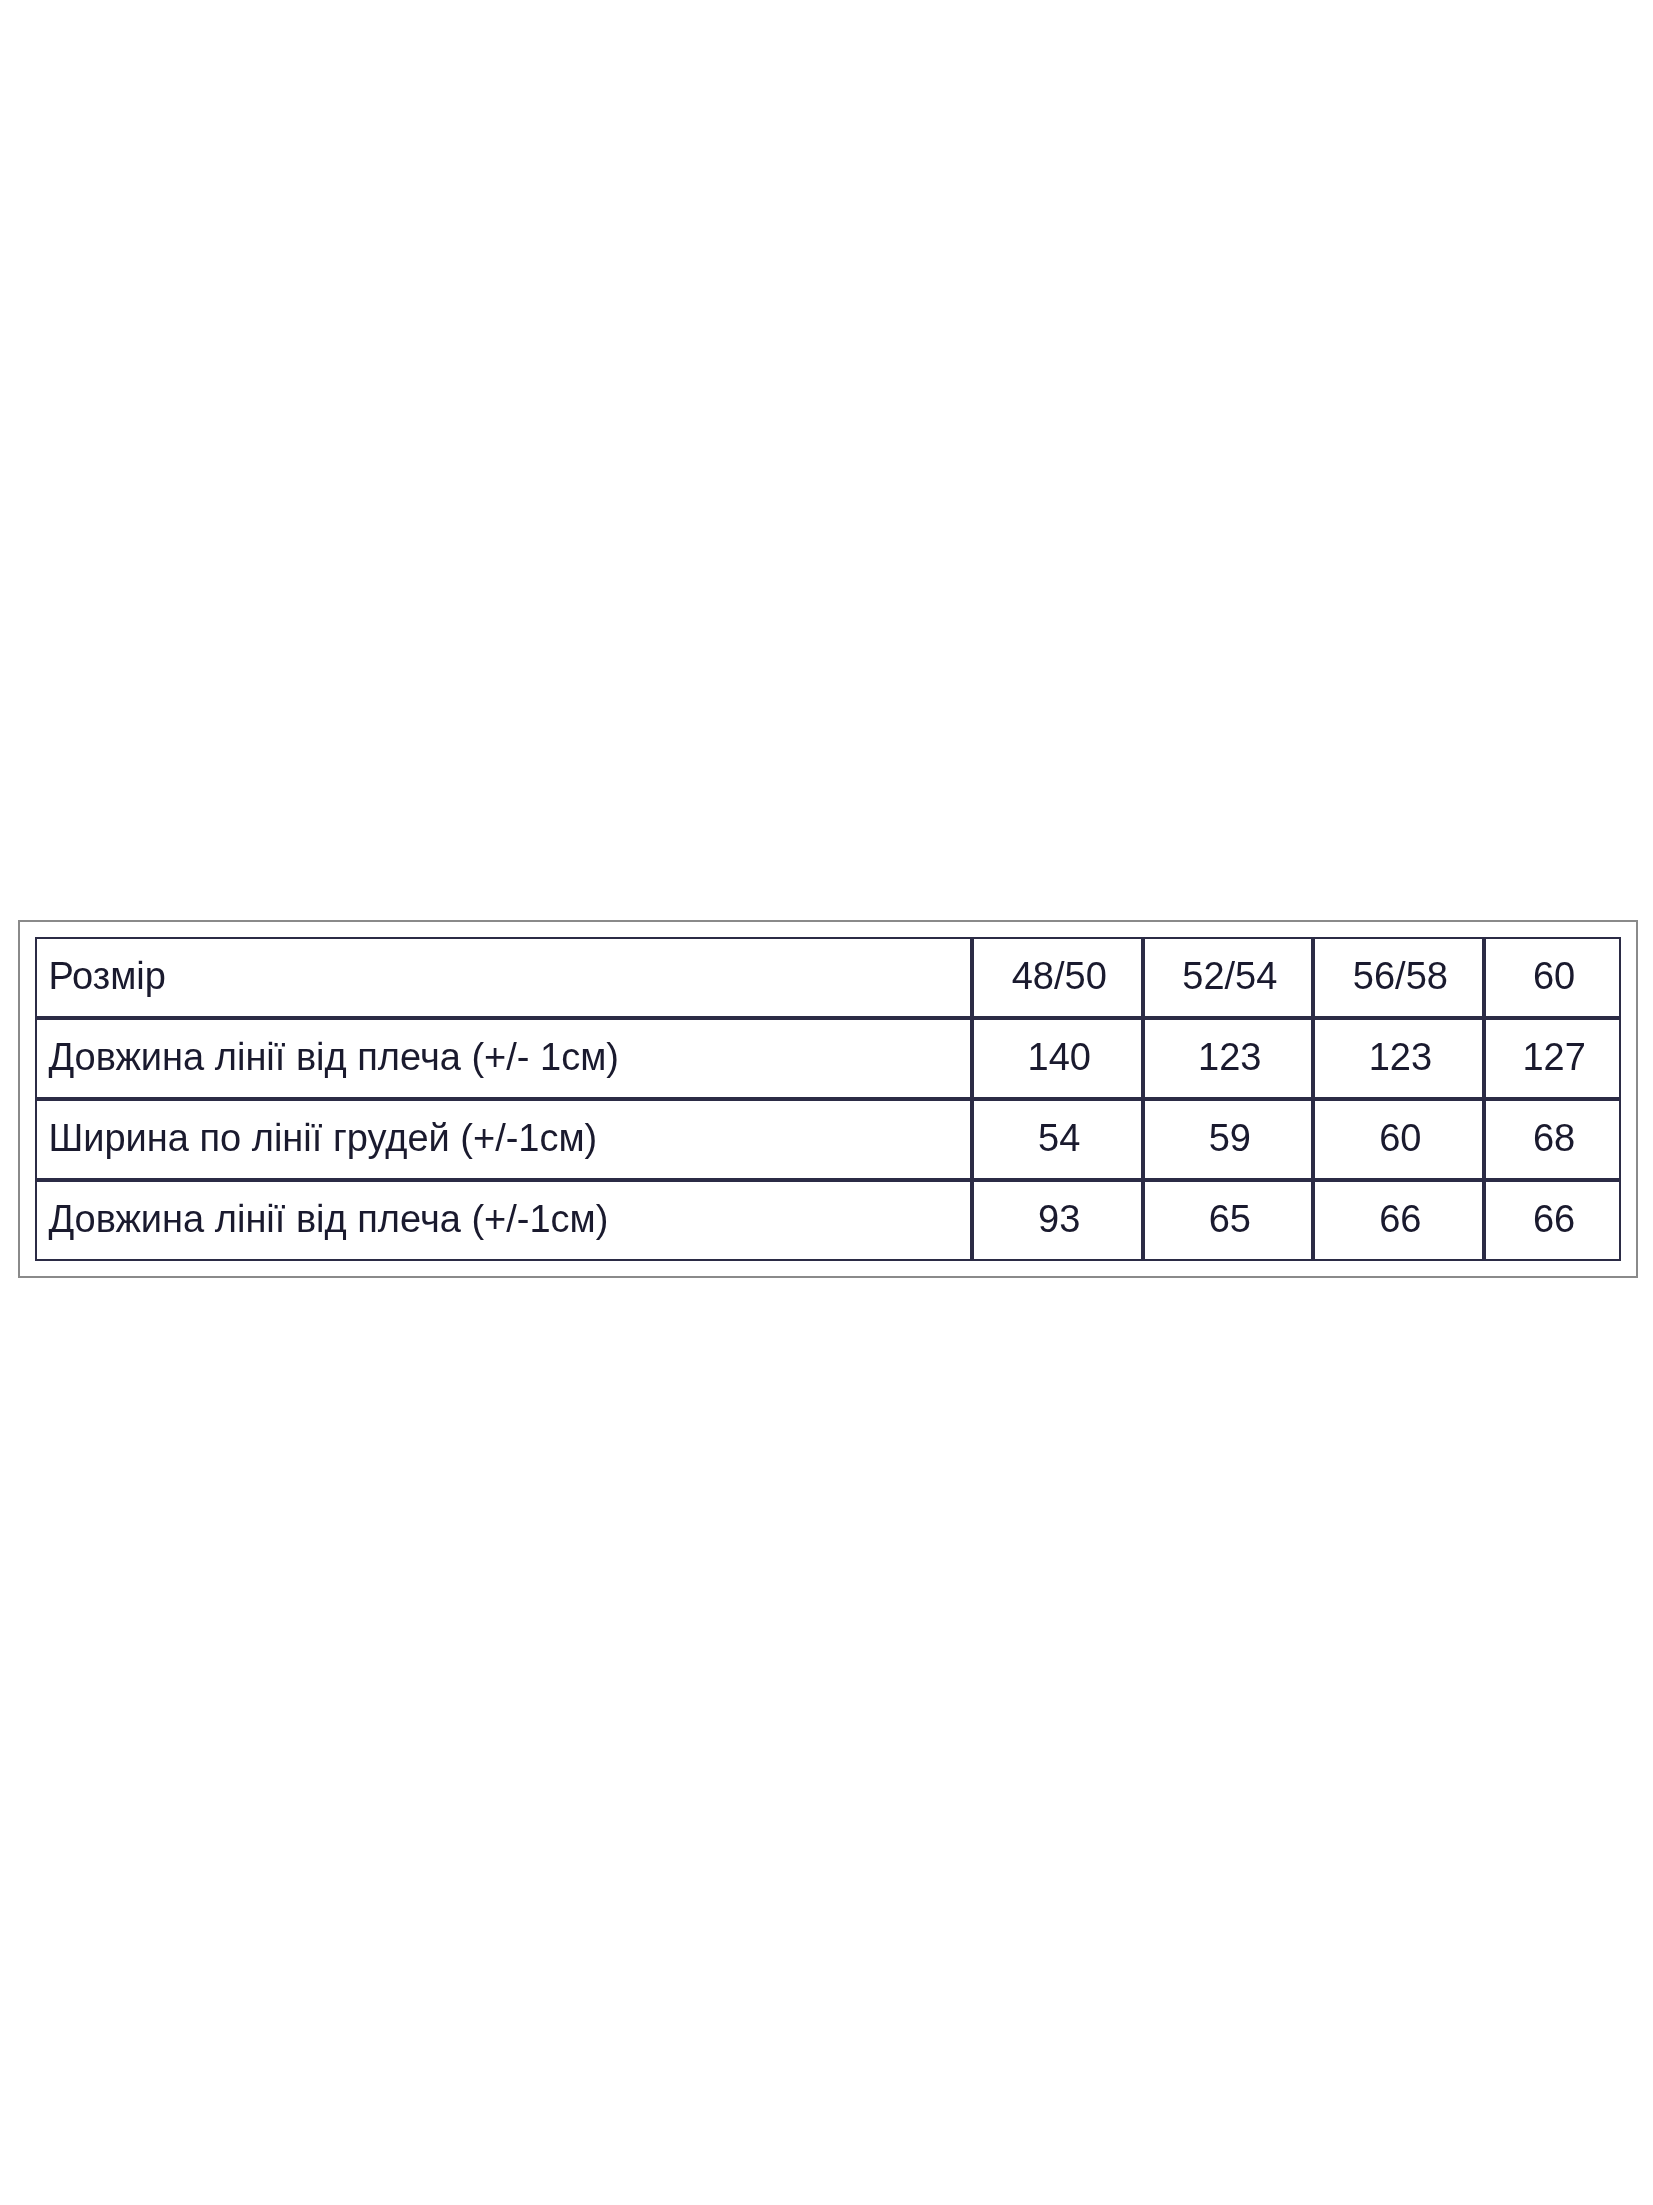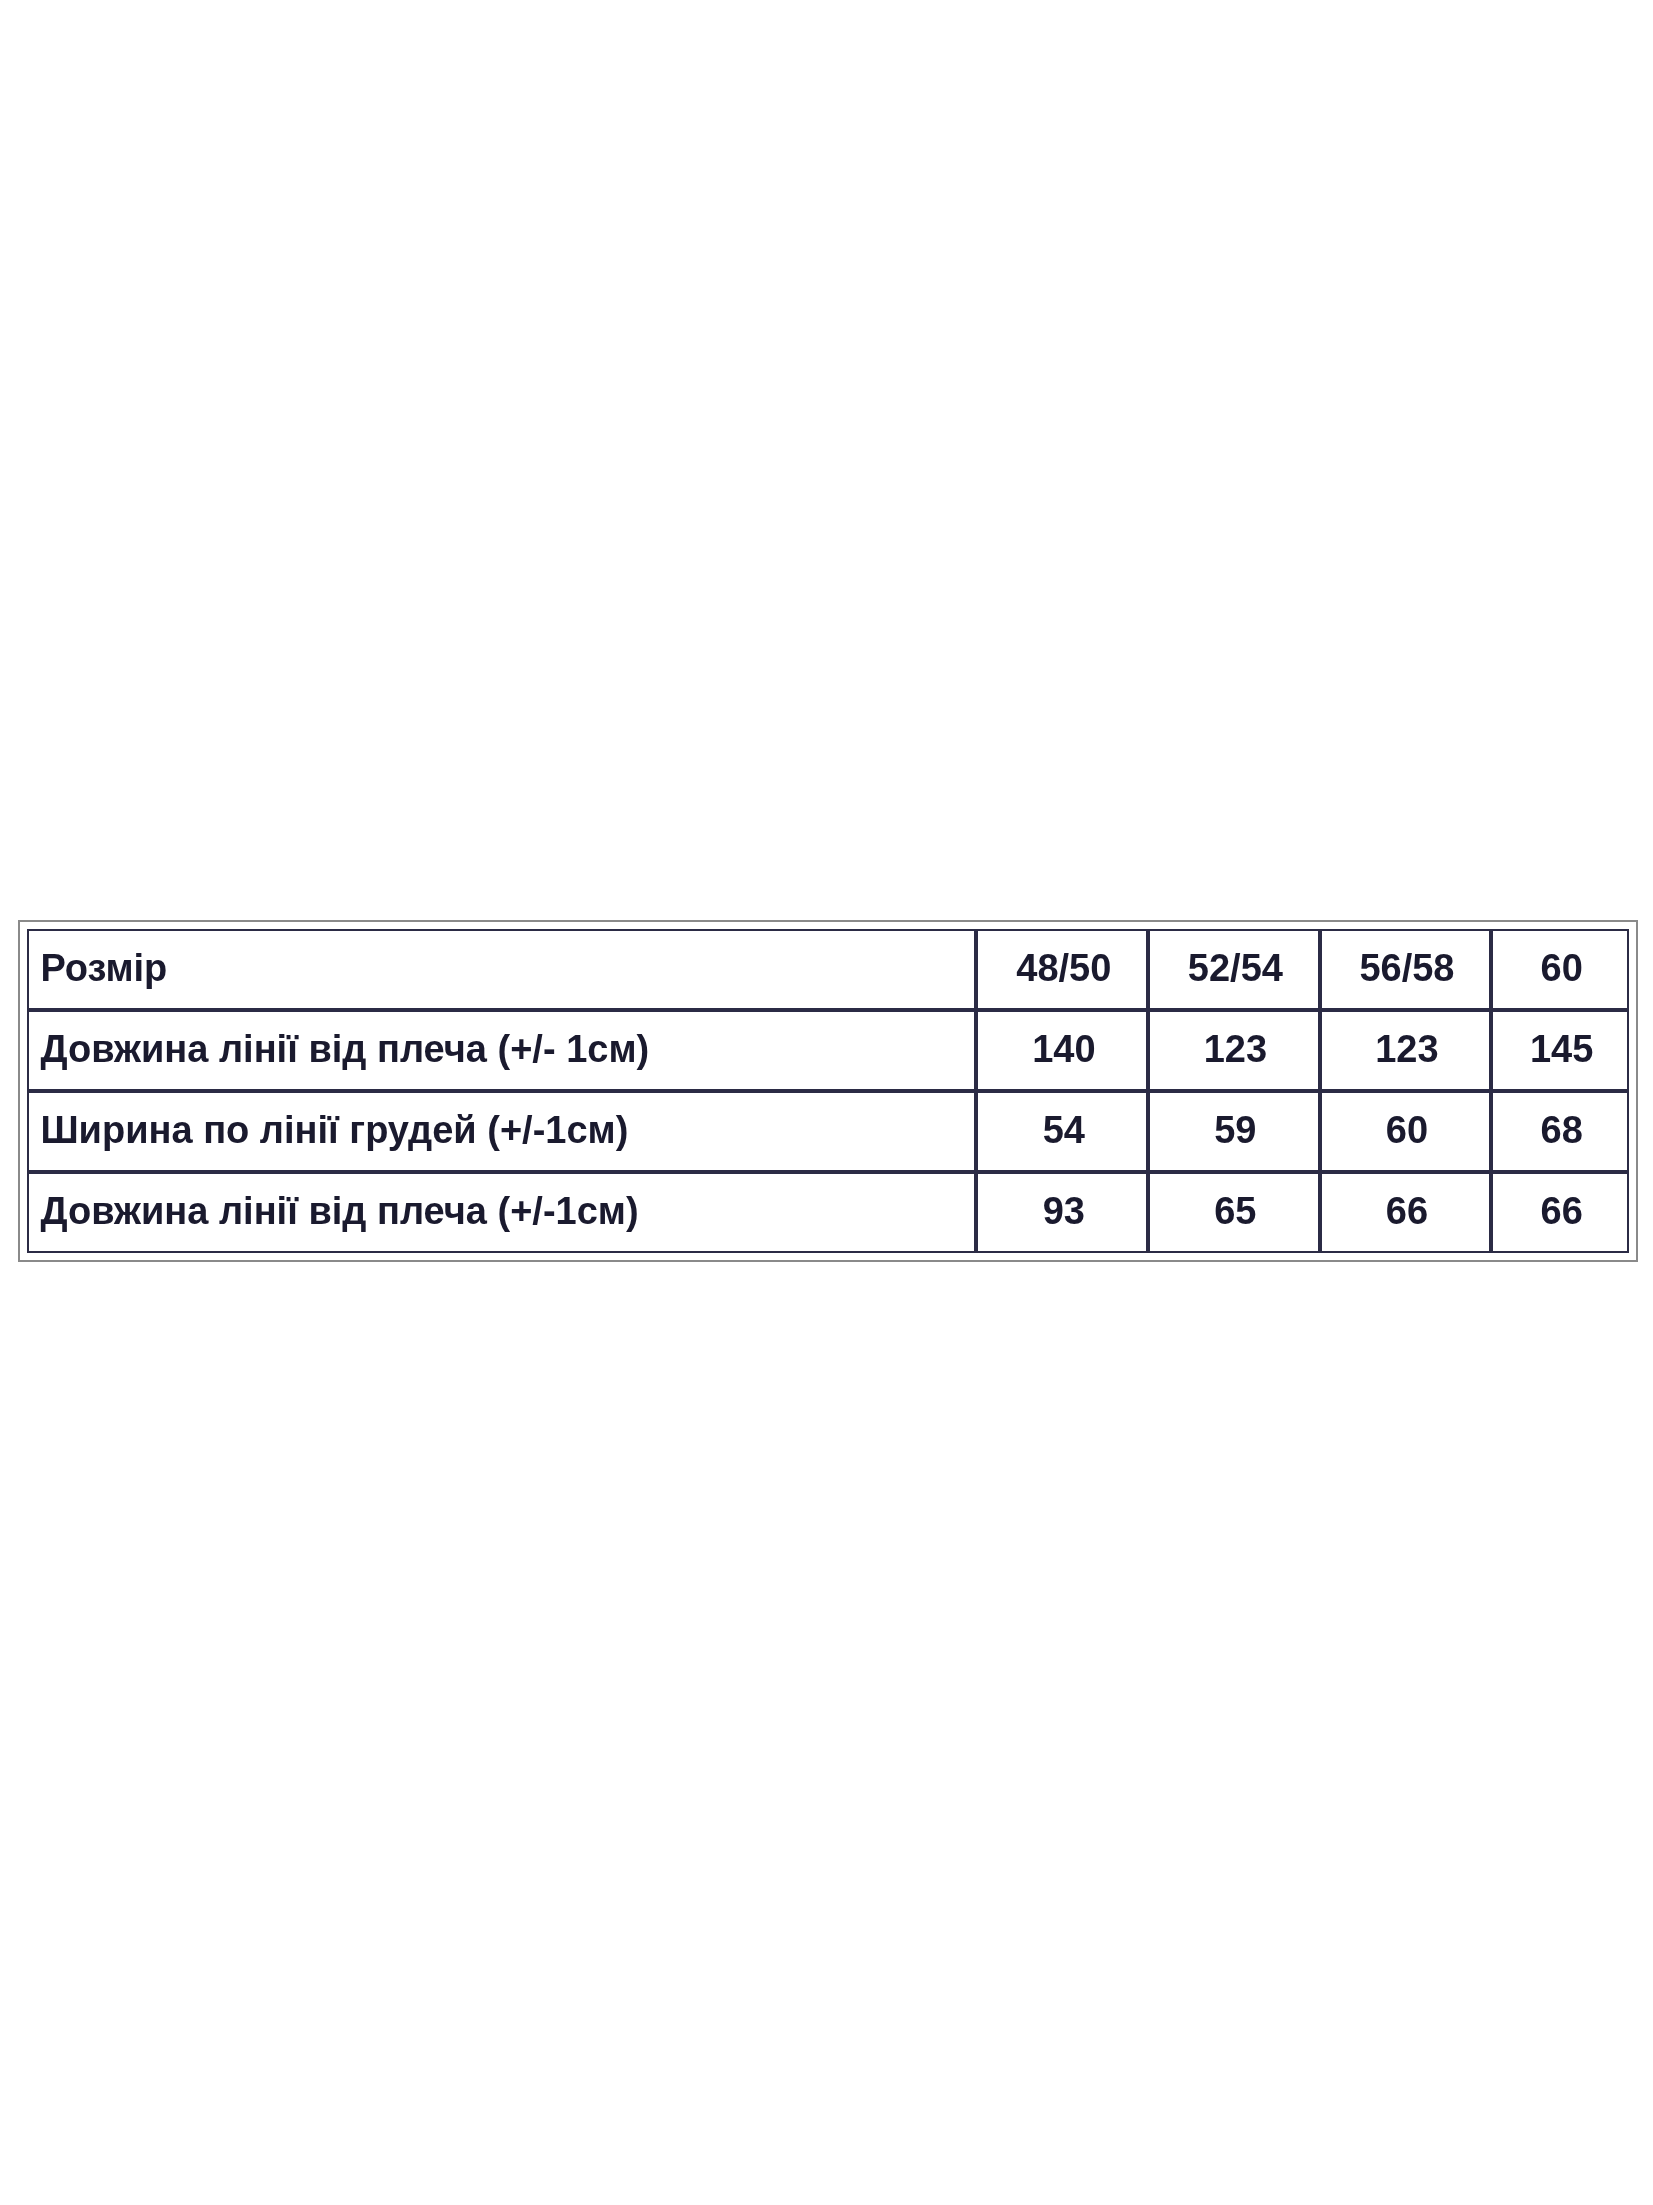--- a/index.html
+++ b/index.html
@@ -43,43 +43,42 @@
   }
   td.value-cell {
     width: 157px;
     text-align: center;
   }
   td.value-cell.last {
     width: 123px;
   }
   
   table.size-table {
-    padding: 7px;
-    font-weight: bold;
+    padding: 15px;
   }
 </style>
 </head>
 <body>
 
 <div id="size-table-wrap">
   <table class="size-table">
     <tbody>
       <tr>
         <td class="label-cell">Розмір</td>
         <td class="value-cell">48/50</td>
         <td class="value-cell">52/54</td>
         <td class="value-cell">56/58</td>
         <td class="value-cell last">60</td>
       </tr>
       <tr>
         <td class="label-cell">Довжина лінії від плеча (+/- 1см)</td>
         <td class="value-cell">140</td>
         <td class="value-cell">123</td>
         <td class="value-cell">123</td>
-        <td class="value-cell last">145</td>
+        <td class="value-cell last">127</td>
       </tr>
       <tr>
         <td class="label-cell">Ширина по лінії грудей (+/-1см)</td>
         <td class="value-cell">54</td>
         <td class="value-cell">59</td>
         <td class="value-cell">60</td>
         <td class="value-cell last">68</td>
       </tr>
       <tr>
         <td class="label-cell">Довжина лінії від плеча (+/-1см)</td>

